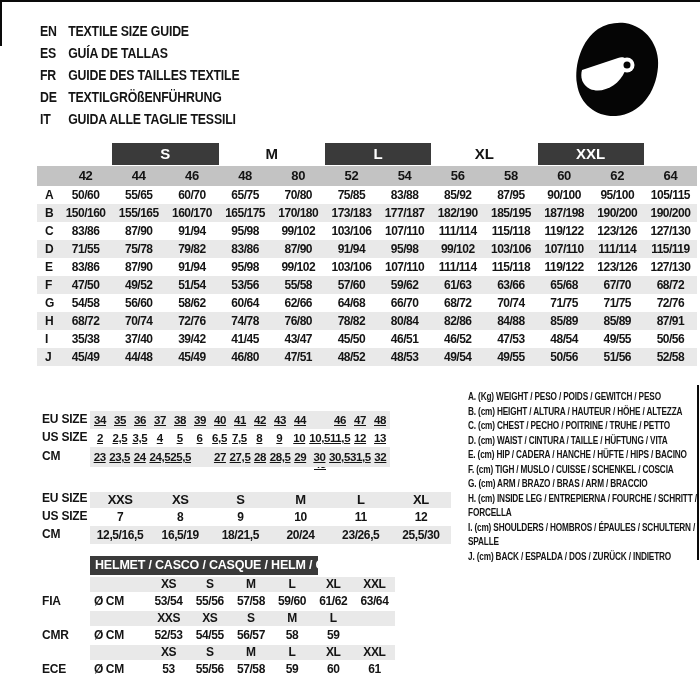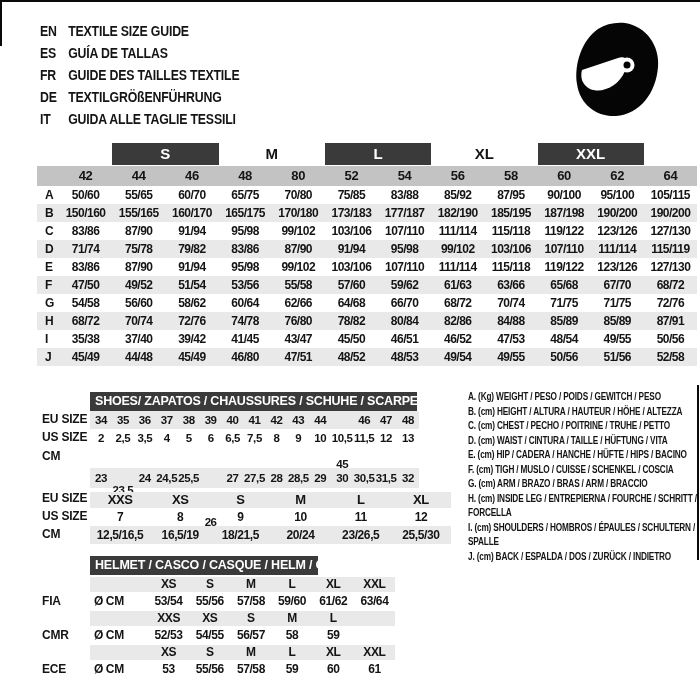--- a/index.html
+++ b/index.html
@@ -38,21 +38,21 @@
   
   .secbar{position:absolute;background:#3a3a3a;color:#fff;font-weight:bold;font-size:12.5px;line-height:19px;height:19px;padding-left:5px;letter-spacing:-0.2px;white-space:nowrap;box-sizing:border-box;}
   .bar-shoes{left:90px;top:392px;width:327px;}
   .bar-gloves{left:90px;top:471px;width:361px;}
   .bar-helmet{left:90px;top:556px;width:228px;}
 
   .subrow{position:absolute;display:grid;left:90px;}
   .subrow.stripe{background:#e9e9e9;}
   .subrow .cell{text-align:center;white-space:nowrap;font-weight:bold;letter-spacing:-0.4px;}
 
-  .shoes-row{width:329px;grid-template-columns:repeat(15,1fr);}
+  .shoes-row{width:300px;grid-template-columns:repeat(15,1fr);text-decoration:underline;}
   .shoes-row .cell{font-size:11.5px;line-height:18px;}
   .gloves-row{width:361px;grid-template-columns:repeat(6,1fr);}
   .gloves-row .cell{font-size:12px;line-height:18px;}
   .gloves-row.hdr .cell{font-size:13px;}
   .helm-row{width:305px;grid-template-columns:58px repeat(6,1fr);}
   .helm-row .cell{font-size:12px;line-height:15px;}
   .helm-row .unit{text-align:left;padding-left:4px;}
 
   .side-label{position:absolute;left:42px;font-weight:bold;font-size:12px;letter-spacing:-0.2px;white-space:nowrap;}
 
@@ -162,21 +162,21 @@
           <div class="cell">103/106</div>
           <div class="cell">107/110</div>
           <div class="cell">111/114</div>
           <div class="cell">115/118</div>
           <div class="cell">119/122</div>
           <div class="cell">123/126</div>
           <div class="cell">127/130</div>
         </div>
         <div class="drow stripe">
           <div class="letter">D</div>
-          <div class="cell">71/74</div>
+          <div class="cell">71/55</div>
           <div class="cell">75/78</div>
           <div class="cell">79/82</div>
           <div class="cell">83/86</div>
           <div class="cell">87/90</div>
           <div class="cell">91/94</div>
           <div class="cell">95/98</div>
           <div class="cell">99/102</div>
           <div class="cell">103/106</div>
           <div class="cell">107/110</div>
           <div class="cell">111/114</div>
@@ -268,21 +268,20 @@
           <div class="cell">48/53</div>
           <div class="cell">49/54</div>
           <div class="cell">49/55</div>
           <div class="cell">50/56</div>
           <div class="cell">51/56</div>
           <div class="cell">52/58</div>
         </div>
       </div>
   </div>
 
-  <div class="secbar bar-shoes">SHOES/ ZAPATOS / CHAUSSURES / SCHUHE / SCARPE</div>
   <div class="secbar bar-helmet">HELMET / CASCO / CASQUE / HELM / CASCO</div>
 
   <div id="generated">
       <div class="subrow shoes-row stripe" style="top: 411px; height: 18px;">
         <div class="cell" style="line-height: 18px;">34</div>
         <div class="cell" style="line-height: 18px;">35</div>
         <div class="cell" style="line-height: 18px;">36</div>
         <div class="cell" style="line-height: 18px;">37</div>
         <div class="cell" style="line-height: 18px;">38</div>
         <div class="cell" style="line-height: 18px;">39</div>
@@ -306,23 +305,23 @@
         <div class="cell" style="line-height: 18px;">6,5</div>
         <div class="cell" style="line-height: 18px;">7,5</div>
         <div class="cell" style="line-height: 18px;">8</div>
         <div class="cell" style="line-height: 18px;">9</div>
         <div class="cell" style="line-height: 18px;">10</div>
         <div class="cell" style="line-height: 18px;">10,5</div>
         <div class="cell" style="line-height: 18px;">11,5</div>
         <div class="cell" style="line-height: 18px;">12</div>
         <div class="cell" style="line-height: 18px;">13</div>
       </div>
-      <div class="subrow shoes-row stripe" style="top: 468px; height: 20px;">
+      <div class="subrow shoes-row stripe" style="top: 447px; height: 20px;">
         <div class="cell" style="line-height: 20px;">23</div>
-        <div class="cell" style="line-height: 20px; margin-top: 12px;">23,5</div>
+        <div class="cell" style="line-height: 20px;">23,5</div>
         <div class="cell" style="line-height: 20px;">24</div>
         <div class="cell" style="line-height: 20px;">24,5</div>
         <div class="cell" style="line-height: 20px;">25,5</div>
         <div class="cell" style="line-height: 20px; margin-top: 44px;">26</div>
         <div class="cell" style="line-height: 20px; text-align: center;">27</div>
         <div class="cell" style="line-height: 20px;">27,5</div>
         <div class="cell" style="line-height: 20px;">28</div>
         <div class="cell" style="line-height: 20px;">28,5</div>
         <div class="cell" style="line-height: 20px;">29</div>
         <div class="cell" style="line-height: 20px;">30</div>

